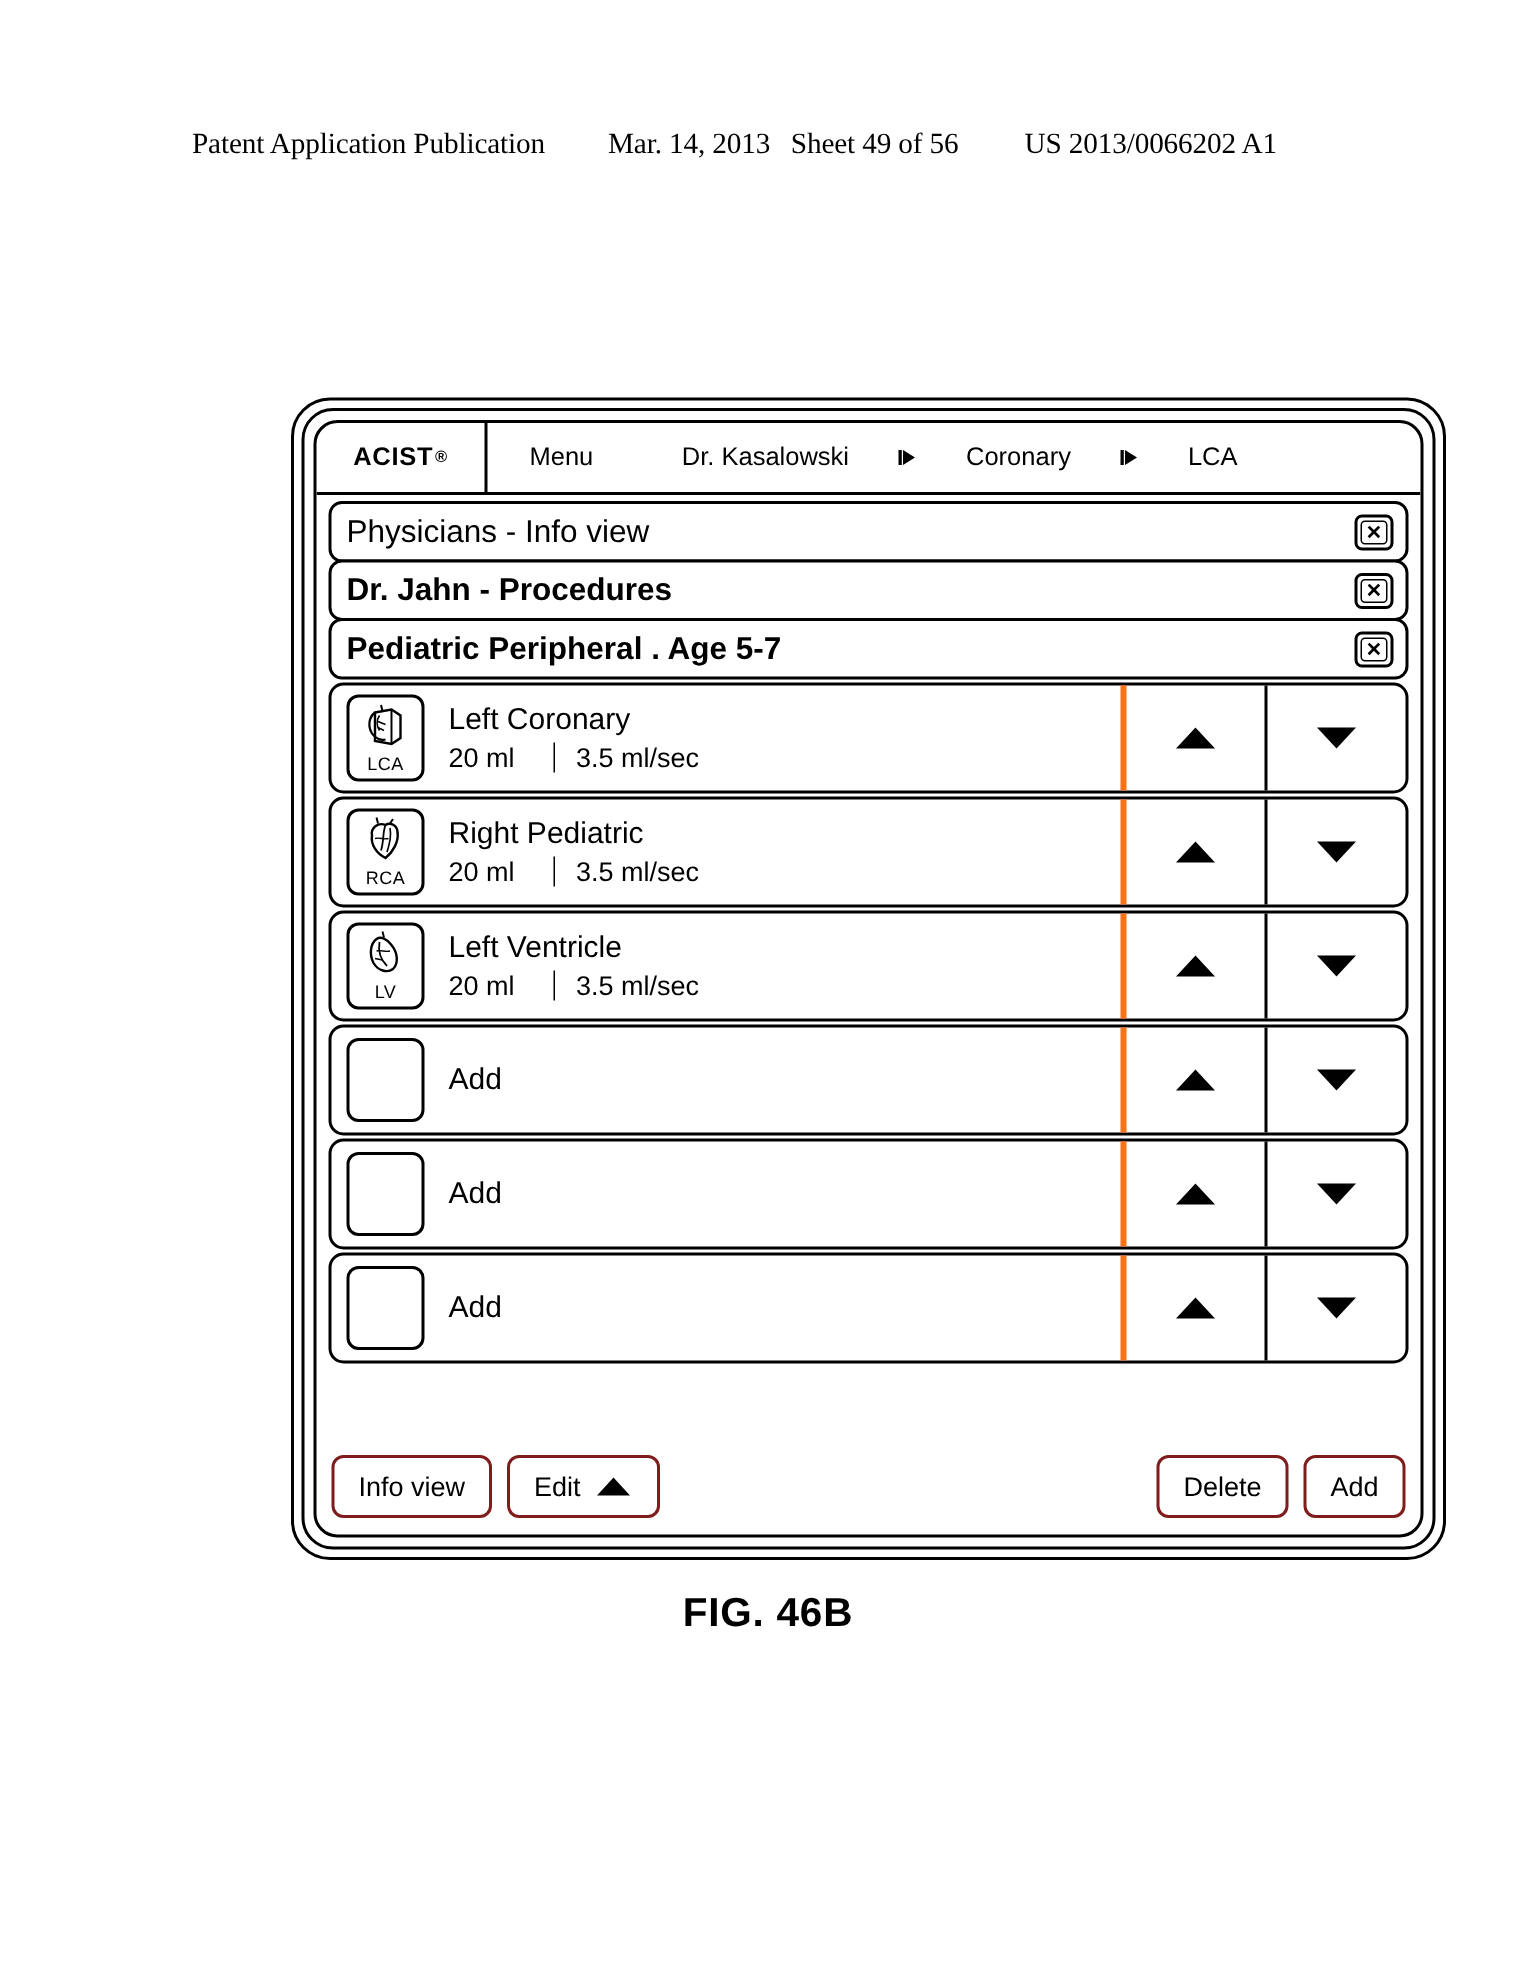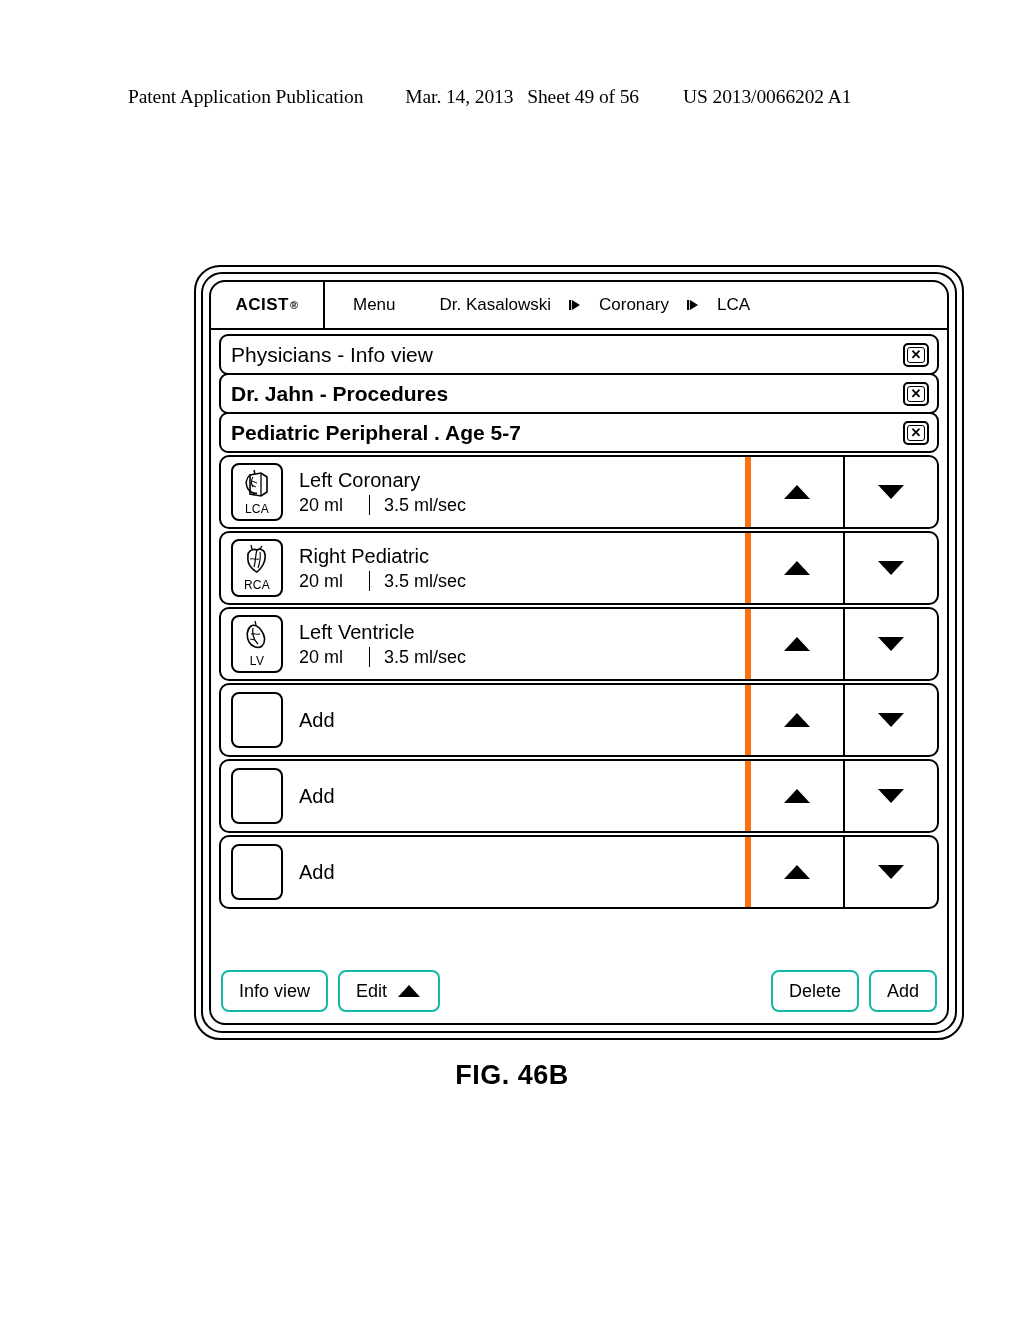--- a/index.html
+++ b/index.html
@@ -89,21 +89,21 @@
   }
   .brand .reg {
     font-size: 11px;
     vertical-align: super;
     margin-left: 1px;
   }
   .breadcrumb {
     flex: 1;
     display: flex;
     align-items: center;
-    gap: 0;
+    gap: 15px;
     padding-left: 28px;
     font-size: 17px;
   }
   .crumb { white-space: nowrap; }
   .crumb-menu { margin-right: 44px; }
   .crumb-sep {
     display: inline-flex;
     align-items: center;
     margin: 0 16px;
   }
@@ -204,21 +204,21 @@
     line-height: 1;
     margin-top: 1px;
     letter-spacing: 0.3px;
   }
   .row-text-cell {
     flex: 1;
     display: flex;
     flex-direction: column;
     justify-content: center;
     padding-left: 6px;
-    border-right: 6px solid #f97316;
+    border-right: 4px solid #f97316;
   }
   .row-title {
     font-size: 20px;
     line-height: 1.15;
   }
   .row-values {
     display: flex;
     align-items: center;
     font-size: 18px;
     margin-top: 3px;
@@ -245,21 +245,21 @@
   
   .toolbar {
     flex: 0 0 auto;
     height: 64px;
     display: flex;
     align-items: center;
     padding: 0 10px;
     gap: 10px;
   }
   .tb-btn {
-    border: 2px solid #14b8a6;
+    border: 2px solid #7f1d1d;
     border-radius: 8px;
     box-sizing: border-box;
     height: 42px;
     padding: 0 16px;
     display: inline-flex;
     align-items: center;
     justify-content: center;
     gap: 9px;
     font-size: 18px;
     background: #fff;

